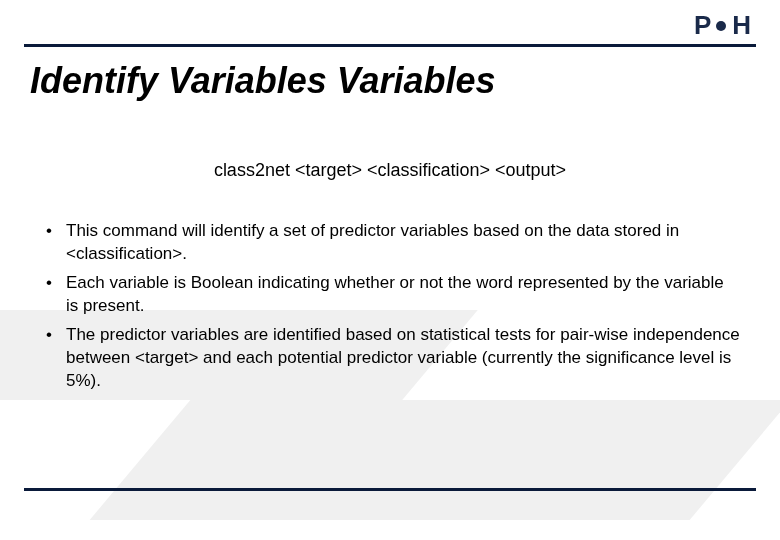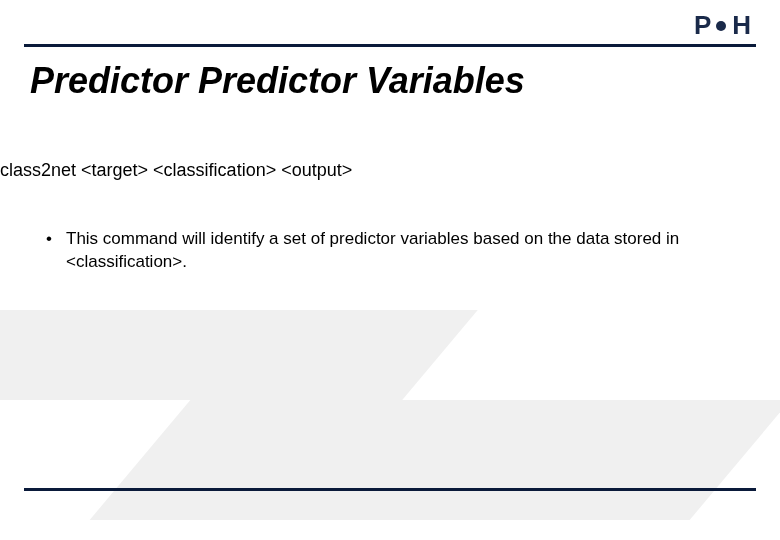--- a/index.html
+++ b/index.html
@@ -64,39 +64,38 @@
     left: 30px; top: 60px;
     font-size: 36px;
     font-weight: 700;
     font-style: italic;
     color: #000;
     z-index: 2;
   }
   .command {
     position: absolute;
     left: 0; right: 0; top: 160px;
-    text-align: left;
+    text-align: center;
     font-size: 18px;
     color: #000;
     z-index: 2;
   }
   .bullets {
     position: absolute;
     left: 40px; right: 40px; top: 220px;
     list-style: none;
     z-index: 2;
   }
   .bullets li {
     position: relative;
     padding-left: 26px;
     font-size: 17px;
     line-height: 1.35;
     margin-bottom: 6px;
     color: #000;
-    margin-top: 8px;
   }
   .bullets li::before {
     content: "•";
     position: absolute;
     left: 6px;
     top: 0;
     font-size: 17px;
   }
   .footer {
     position: absolute;
@@ -115,23 +114,25 @@
 <div class="bg-shape shape2"></div>
 
 <div class="logo-row">
   <span class="logo-p">P</span>
   <span class="logo-dot"></span>
   <span class="logo-h">H</span>
 </div>
 
 <div class="rule-top"></div>
 
-<div class="title">Predictor Predictor Variables</div>
+<div class="title">Identify Variables Variables</div>
 
 <div class="command">class2net &lt;target&gt; &lt;classification&gt; &lt;output&gt;</div>
 
 <ul class="bullets">
   <li>This command will identify a set of predictor variables based on the data stored in &lt;classification&gt;.</li>
+  <li>Each variable is Boolean indicating whether or not the word represented by the variable is present.</li>
+  <li>The predictor variables are identified based on statistical tests for pair-wise independence between &lt;target&gt; and each potential predictor variable (currently the significance level is 5%).</li>
 </ul>
 
 <div class="rule-bottom"></div>
 
 <div class="footer">Page 57</div>
 
 </body></html>

